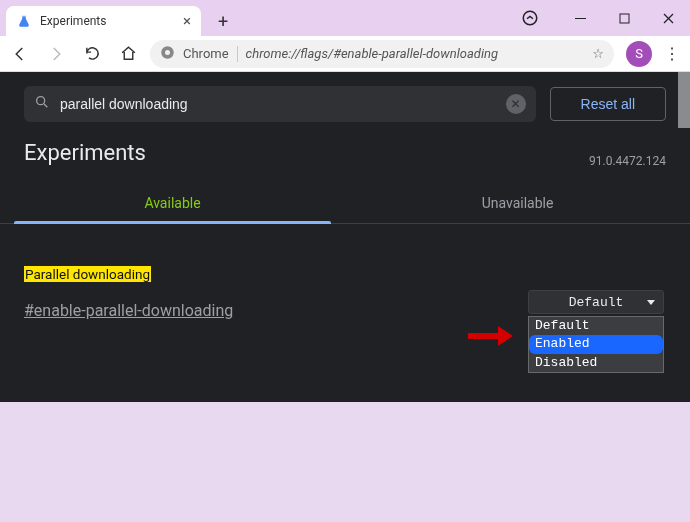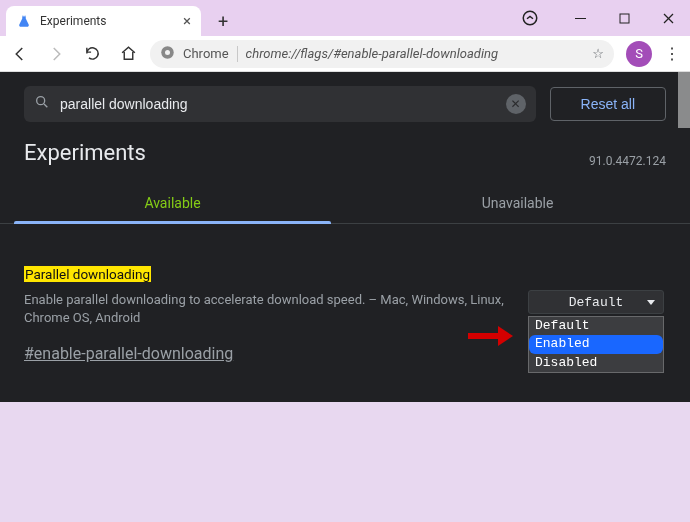--- a/index.html
+++ b/index.html
@@ -312,21 +312,20 @@
 
     <div class="tabs">
       <div class="tab-item active">Available</div>
       <div class="tab-item">Unavailable</div>
     </div>
 
     <div class="flag-block">
       <div class="flag-title-row">
         <mark>Parallel downloading</mark>
       </div>
-      <div class="flag-desc">Enable parallel downloading to accelerate download speed. – Mac, Windows, Linux, Chrome OS, Android</div>
       <a class="flag-hash">#enable-parallel-downloading</a>
 
       <div class="dropdown-wrap">
         <div class="dropdown-closed">
           <span>Default</span>
         </div>
         <div class="dropdown-open">
           <div class="dd-opt">Default</div>
           <div class="dd-opt selected">Enabled</div>
           <div class="dd-opt">Disabled</div>

